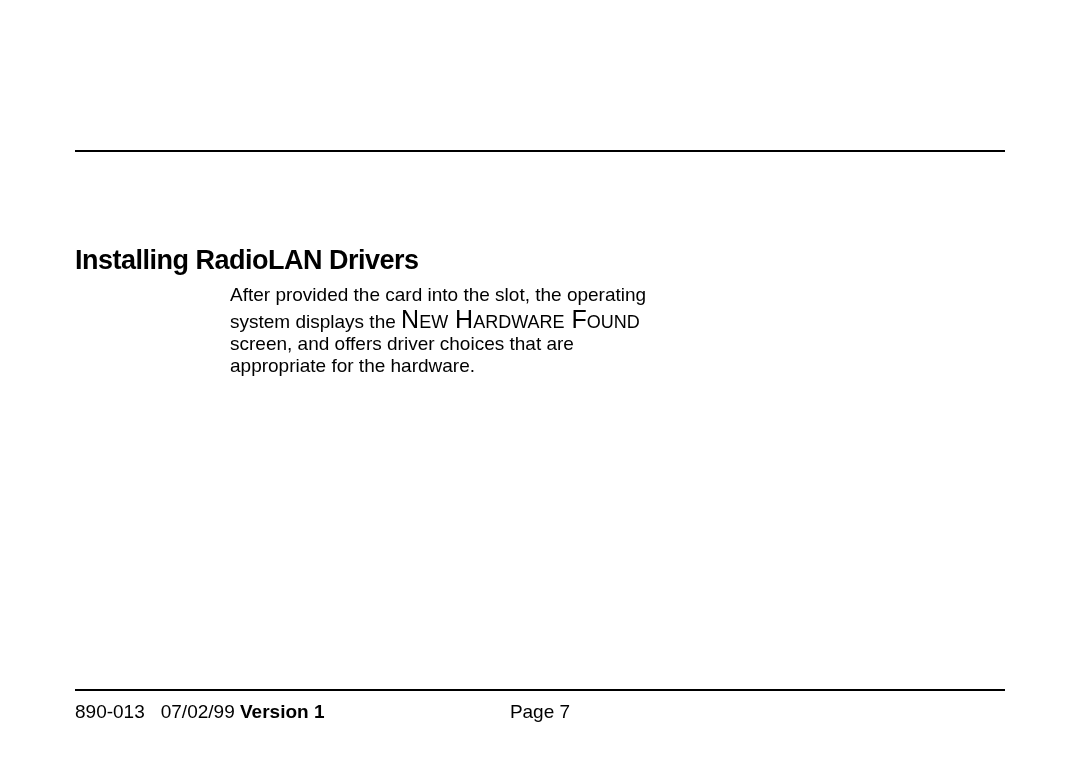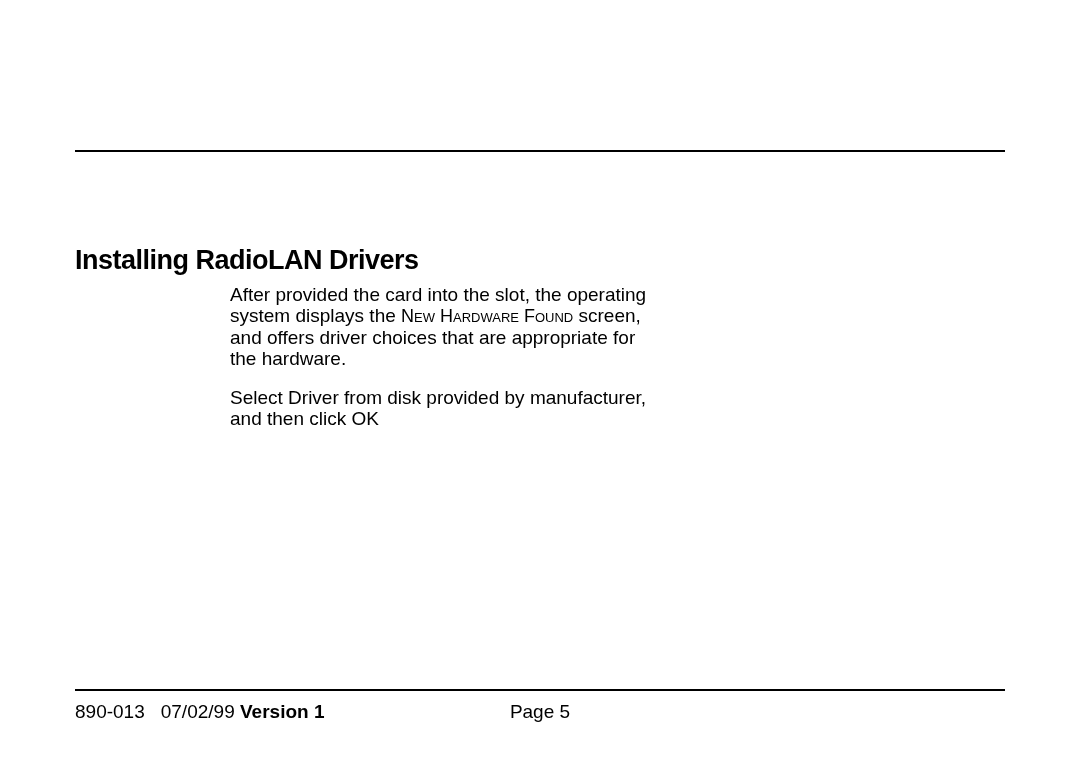--- a/index.html
+++ b/index.html
@@ -44,21 +44,21 @@
       margin-left: 155px;
       max-width: 420px;
       font-size: 19px;
       line-height: 1.12;
     }
     .paragraph {
       margin-bottom: 18px;
     }
     .smallcaps {
       font-variant: small-caps;
-      font-size: 18px;
+      font-size: 25px;
     }
     .footer-rule {
       position: absolute;
       bottom: 80px;
       left: 75px;
       right: 75px;
       border-top: 2px solid #000000;
     }
     .footer {
       position: absolute;
@@ -99,31 +99,30 @@
 
 <div class="page-container">
   <div class="top-rule"></div>
 
   <div class="content">
     <h1 class="heading">Installing RadioLAN Drivers</h1>
     <div class="body-text">
       <p class="paragraph">
         <span>After provided the card into the slot, the operating system displays the </span><span class="smallcaps">New Hardware Found</span><span> screen, and offers driver choices that are appropriate for the hardware.</span>
       </p>
-      <p class="paragraph">Select Driver from disk provided by manufacturer, and then click OK</p>
     </div>
   </div>
 
   <div class="footer-rule"></div>
 
   <div class="footer">
     <div class="footer-left">
       <span class="doc-number">890-013</span>
       <span class="doc-date-version">
         <span>07/02/99</span>
         <span class="version-bold">Version 1</span>
       </span>
     </div>
     <div class="footer-center">
-      <span>Page 5</span>
+      <span>Page 7</span>
     </div>
   </div>
 </div>
 
 </body></html>

